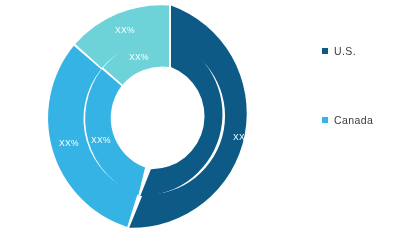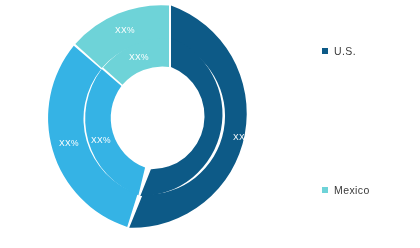--- a/index.html
+++ b/index.html
@@ -104,19 +104,19 @@
       <text class="seg-label" x="101" y="141">XX%</text>
       <text class="seg-label" x="139" y="58">XX%</text>
     </g>
   </svg>
 
   <div class="legend">
     <div class="legend-item i0">
       <span class="legend-swatch" style="background:#0d5a87"></span>
       <span class="legend-text">U.S.</span>
     </div>
-    <div class="legend-item i2">
-      <span class="legend-swatch" style="background:#6ed3d8"></span>
-      <span class="legend-text">Mexico</span>
+    <div class="legend-item i1">
+      <span class="legend-swatch" style="background:#35b3e5"></span>
+      <span class="legend-text">Canada</span>
     </div>
   </div>
 
 </div>
 
 </body></html>

